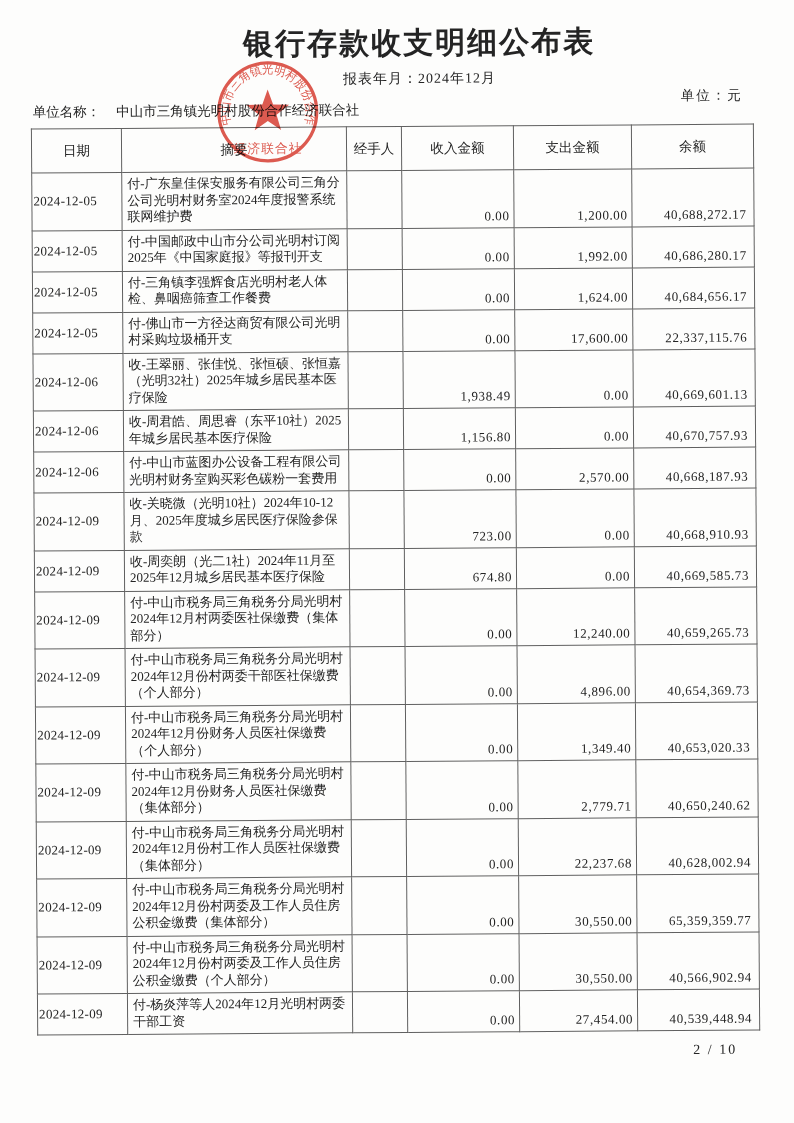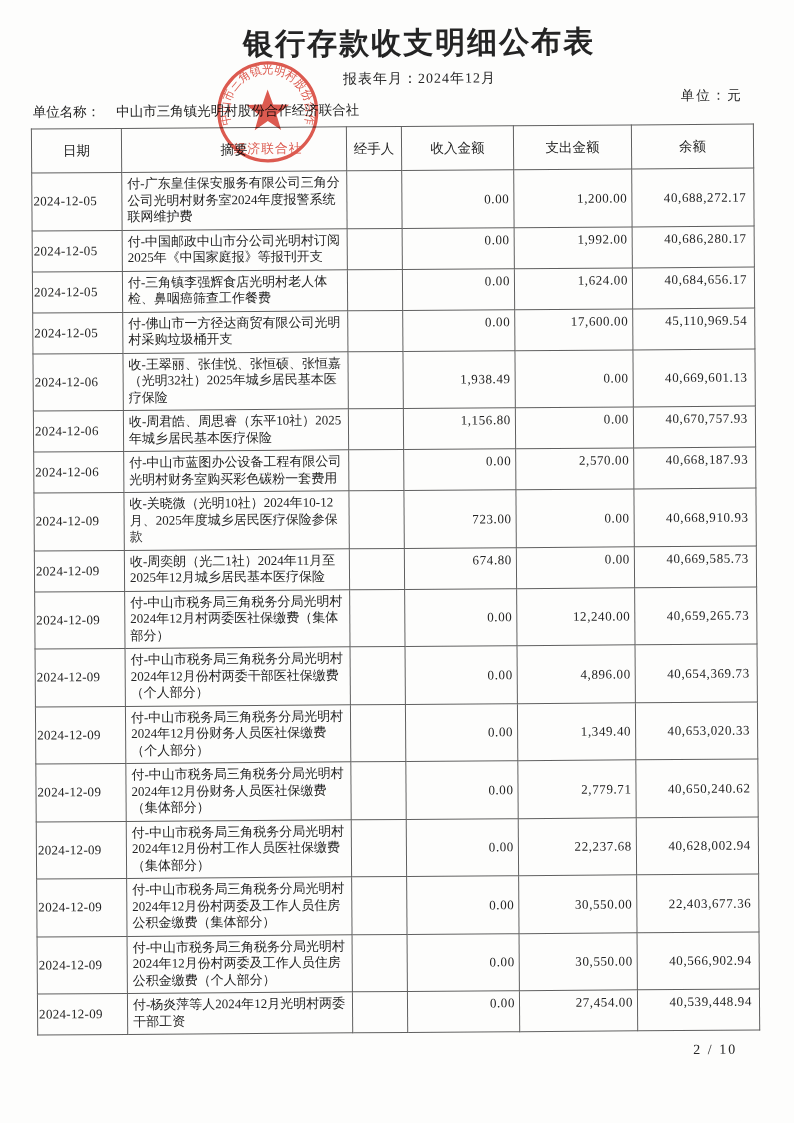--- a/index.html
+++ b/index.html
@@ -78,21 +78,21 @@
     font-size:13px;
     line-height:16.5px;
     text-align:left;
     vertical-align:top;
     padding:3px 4px 4px 5px;
   }
   td.c-amount{
     font-size:13px;
     text-align:right;
     vertical-align:bottom;
-    padding:0 4px 20px 0;
+    padding:0 4px 3px 0;
     letter-spacing:0.6px;
     white-space:nowrap;
   }
   td.c-balance{padding-right:7px;margin-top:16px;}
 
   .stamp{
     position:absolute;
     left:214px;top:60px;
     width:106px;height:104px;
     opacity:0.82;
@@ -180,21 +180,21 @@
           <td class="c-amount">0.00</td>
           <td class="c-amount">1,624.00</td>
           <td class="c-amount c-balance">40,684,656.17</td>
         </tr>
         <tr>
           <td class="c-date">2024-12-05</td>
           <td class="c-summary">付-佛山市一方径达商贸有限公司光明村采购垃圾桶开支</td>
           <td class="c-handler"></td>
           <td class="c-amount">0.00</td>
           <td class="c-amount">17,600.00</td>
-          <td class="c-amount c-balance">45,110,969.54</td>
+          <td class="c-amount c-balance">22,337,115.76</td>
         </tr>
         <tr>
           <td class="c-date">2024-12-06</td>
           <td class="c-summary">收-王翠丽、张佳悦、张恒硕、张恒嘉（光明32社）2025年城乡居民基本医疗保险</td>
           <td class="c-handler"></td>
           <td class="c-amount">1,938.49</td>
           <td class="c-amount">0.00</td>
           <td class="c-amount c-balance">40,669,601.13</td>
         </tr>
         <tr>
@@ -268,21 +268,21 @@
           <td class="c-amount">0.00</td>
           <td class="c-amount">22,237.68</td>
           <td class="c-amount c-balance">40,628,002.94</td>
         </tr>
         <tr>
           <td class="c-date">2024-12-09</td>
           <td class="c-summary">付-中山市税务局三角税务分局光明村2024年12月份村两委及工作人员住房公积金缴费（集体部分）</td>
           <td class="c-handler"></td>
           <td class="c-amount">0.00</td>
           <td class="c-amount">30,550.00</td>
-          <td class="c-amount c-balance">22,403,677.36</td>
+          <td class="c-amount c-balance">65,359,359.77</td>
         </tr>
         <tr>
           <td class="c-date">2024-12-09</td>
           <td class="c-summary">付-中山市税务局三角税务分局光明村2024年12月份村两委及工作人员住房公积金缴费（个人部分）</td>
           <td class="c-handler"></td>
           <td class="c-amount">0.00</td>
           <td class="c-amount">30,550.00</td>
           <td class="c-amount c-balance">40,566,902.94</td>
         </tr>
         <tr>

